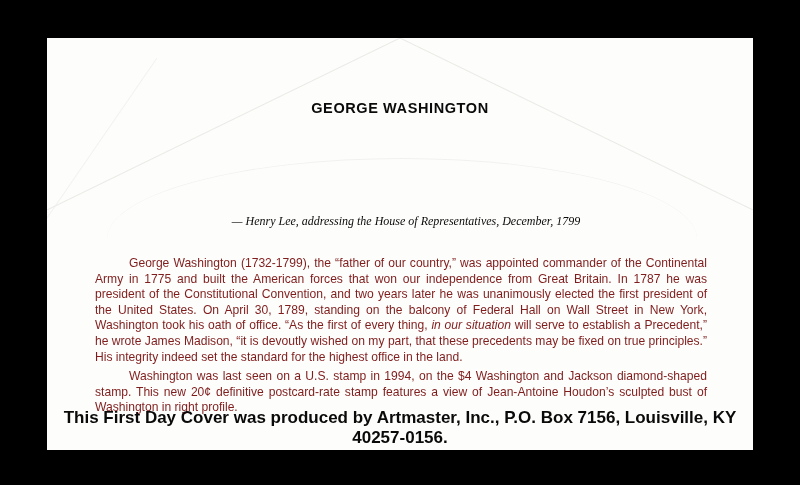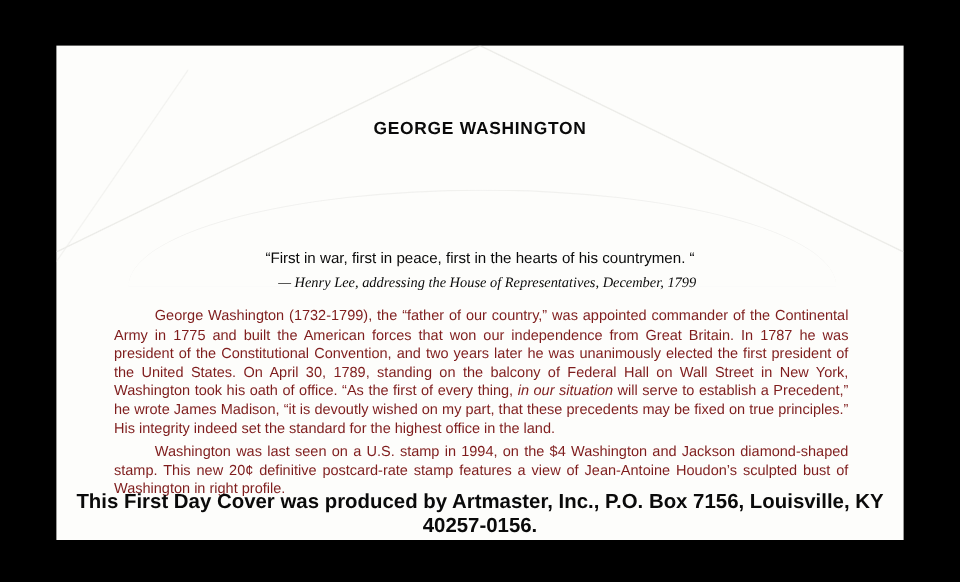--- a/index.html
+++ b/index.html
@@ -142,21 +142,20 @@
 
     <div class="flap flap-top"></div>
     <div class="flap flap-left"></div>
     <div class="flap flap-curve"></div>
 
     <div class="content">
 
       <div class="title">GEORGE WASHINGTON</div>
 
       <div class="quote-block">
-        <div class="quote-line">“First in war, first in peace, first in the hearts of his countrymen. “</div>
         <div class="quote-attrib">— Henry Lee, addressing the House of Representatives, December, 1799</div>
       </div>
 
       <div class="body-text">
         <p>
           <span>George Washington (1732-1799), the “father of our country,” was appointed commander of the Continental Army in 1775 and built the American forces that won our independence from Great Britain. In 1787 he was president of the Constitutional Convention, and two years later he was unanimously elected the first president of the United States. On April 30, 1789, standing on the balcony of Federal Hall on Wall Street in New York, Washington took his oath of office. “As the first of every thing, </span><i>in our situation</i><span> will serve to establish a Precedent,” he wrote James Madison, “it is devoutly wished on my part, that these precedents may be fixed on true principles.” His integrity indeed set the standard for the highest office in the land.</span>
         </p>
         <p>
           <span>Washington was last seen on a U.S. stamp in 1994, on the $4 Washington and Jackson diamond-shaped stamp. This new 20¢ definitive postcard-rate stamp features a view of Jean-Antoine Houdon’s sculpted bust of Washington in right profile.</span>
         </p>

